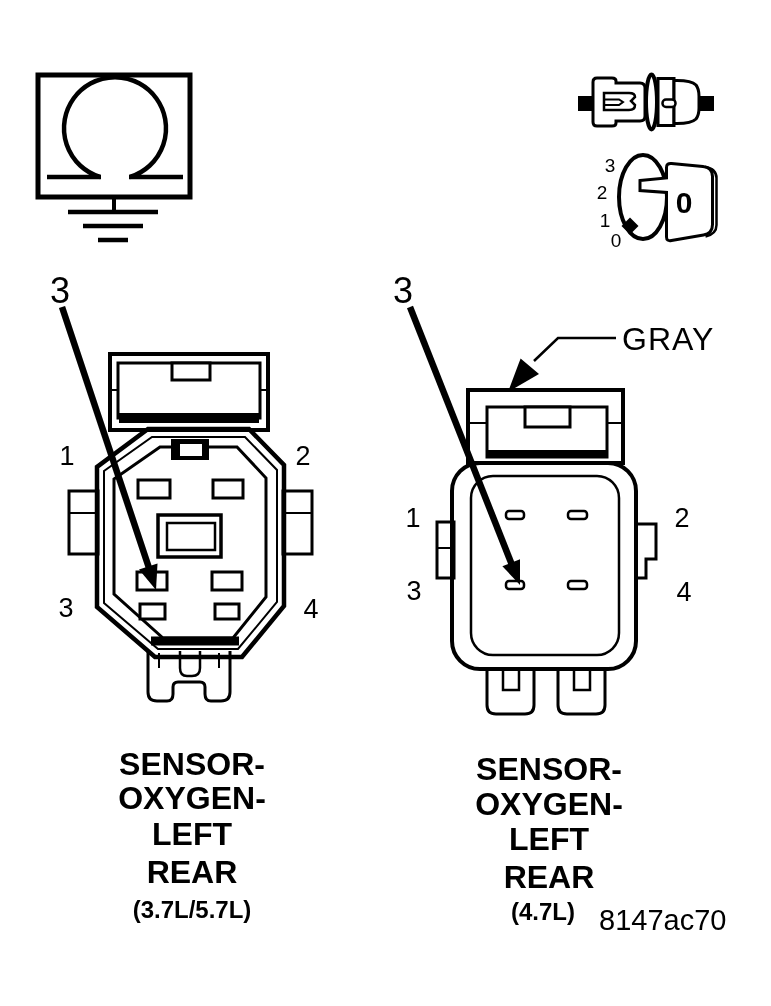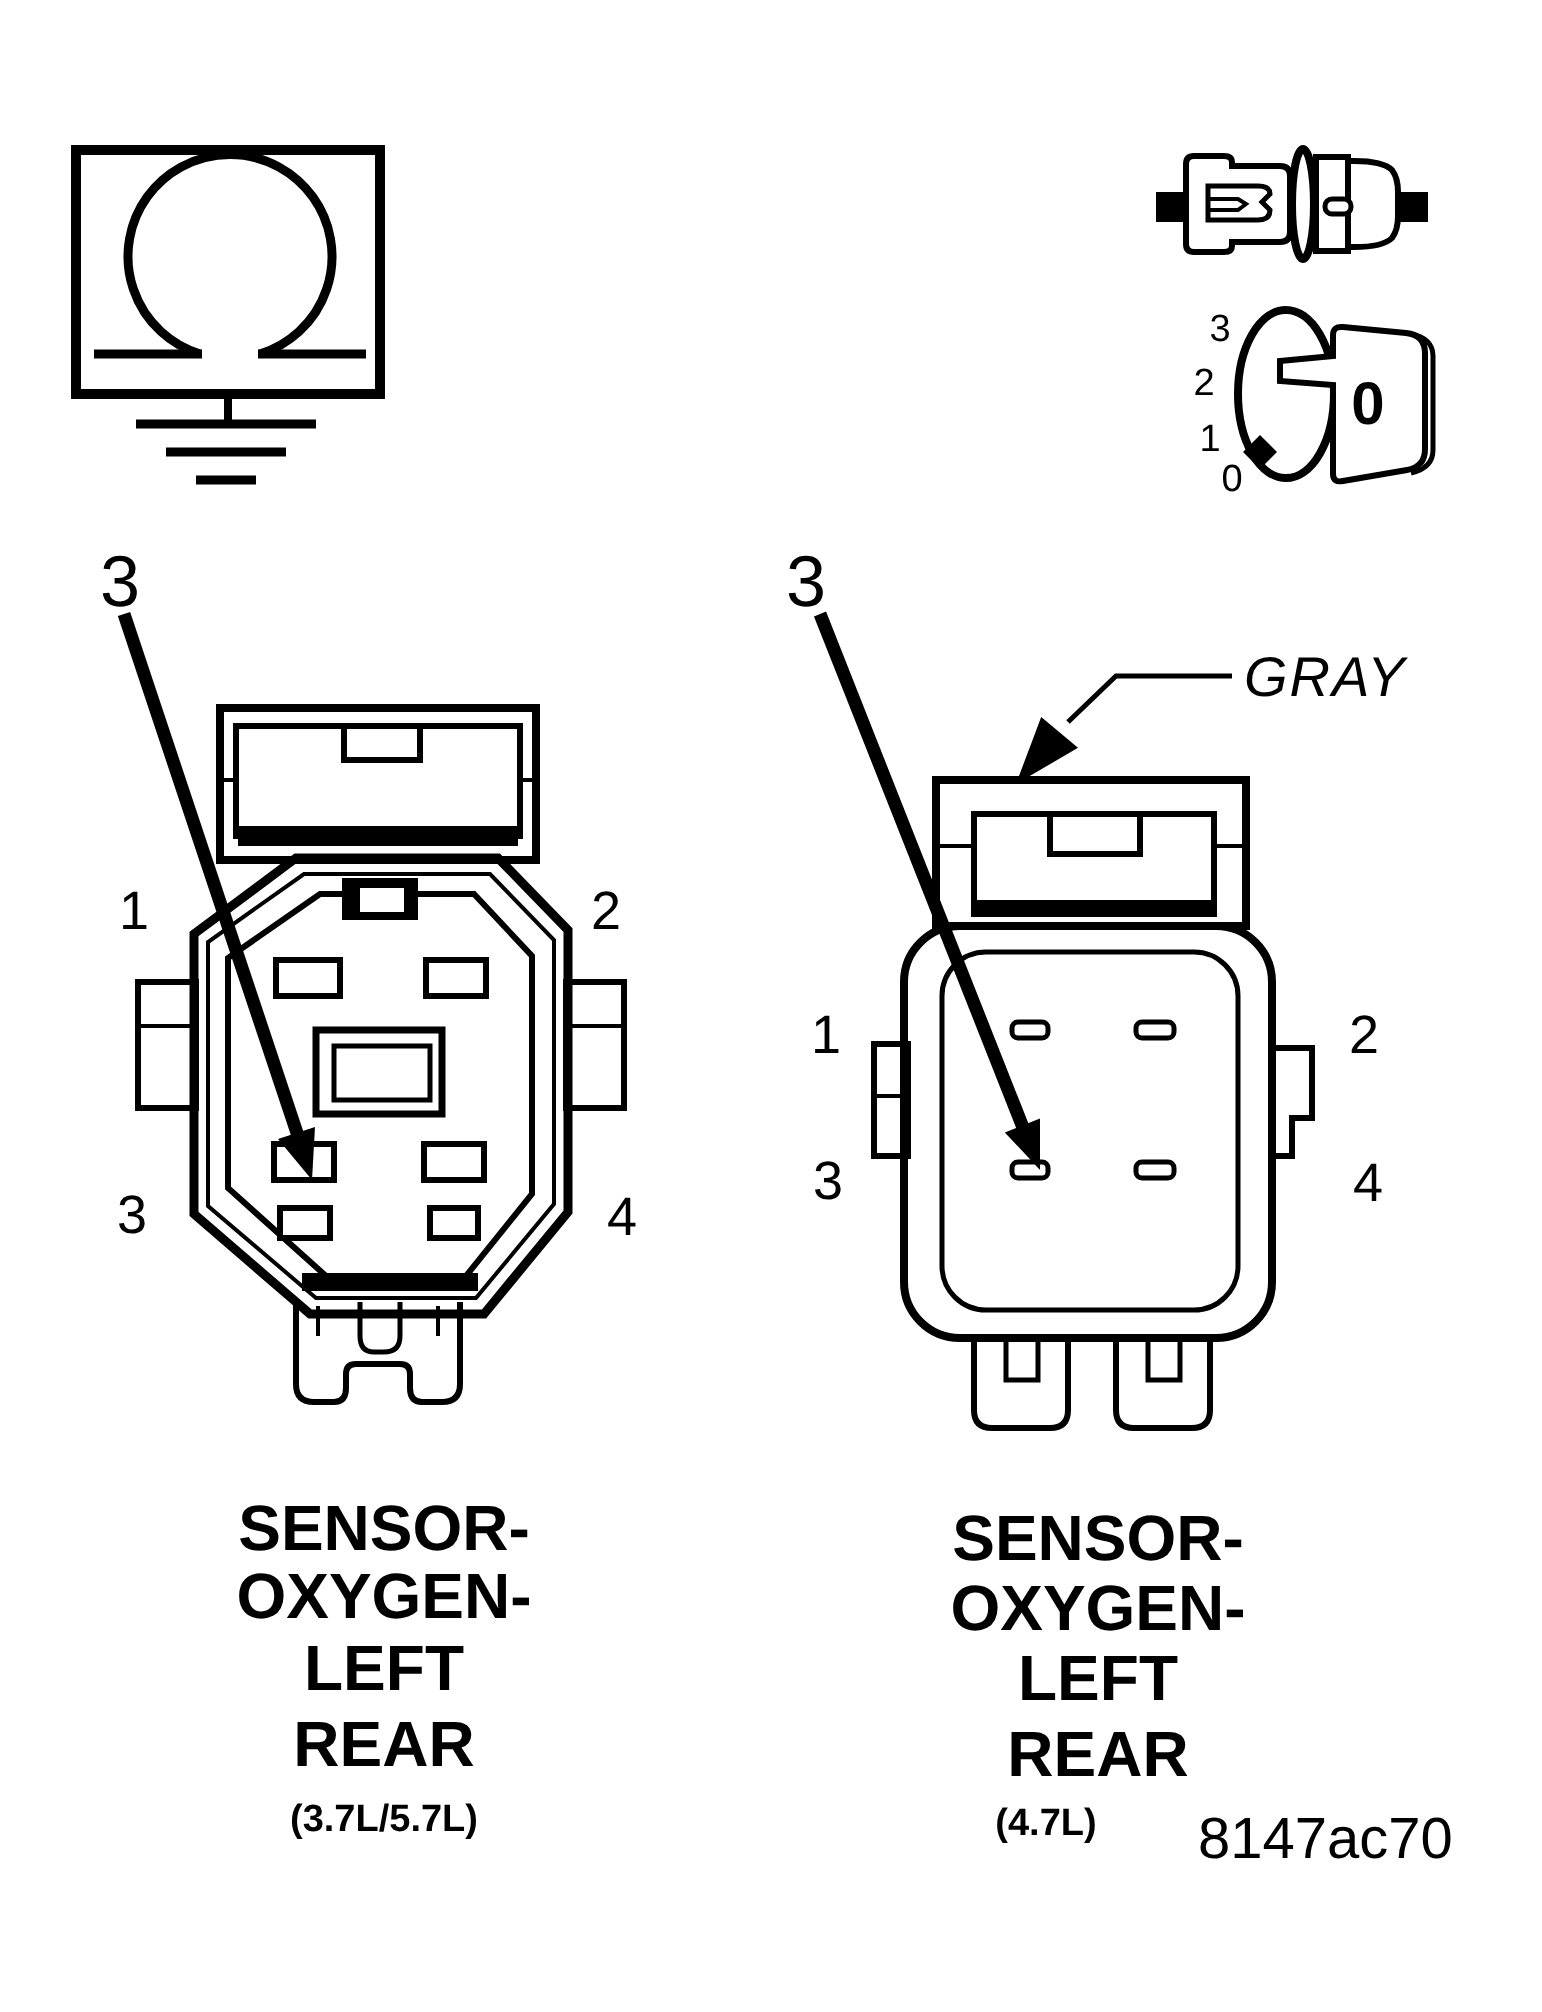--- a/index.html
+++ b/index.html
@@ -4,23 +4,23 @@
 <style>
   html,body{margin:0;padding:0;background:#fff;}
   #stage{position:relative;width:771px;height:1006px;background:#fff;overflow:hidden;
          font-family:"Liberation Sans",sans-serif;color:#000;}
   #art{position:absolute;left:0;top:0;}
   .txt{position:absolute;transform:translate(-50%,-50%);white-space:nowrap;color:#000;line-height:1;}
   .callout{font-size:36px;}
   .pin{font-size:27px;}
   .tick{font-size:19px;}
   .dialval{font-size:30px;font-weight:bold;}
-  .colorlbl{font-size:28px;letter-spacing:1px;transform:translate(0,-50%);font-style:italic;}
+  .colorlbl{font-size:32px;letter-spacing:1px;transform:translate(0,-50%);}
   .cap{font-size:32px;font-weight:bold;}
-  .cap-sm{font-size:19px;font-weight:bold;}
+  .cap-sm{font-size:24px;font-weight:bold;}
   .code{font-size:29px;transform:none;}
 </style>
 </head>
 <body>
 
 <div id="stage">
 
   <svg id="art" width="771" height="1006" viewBox="0 0 771 1006">
 
     <g stroke="#000" fill="none">
@@ -145,17 +145,17 @@
   <div class="txt cap" style="left:192px;top:764px">SENSOR-</div>
   <div class="txt cap" style="left:192px;top:798px">OXYGEN-</div>
   <div class="txt cap" style="left:192px;top:834px">LEFT</div>
   <div class="txt cap" style="left:192px;top:872px">REAR</div>
   <div class="txt cap-sm" style="left:192px;top:910px">(3.7L/5.7L)</div>
 
   <div class="txt cap" style="left:549px;top:769px">SENSOR-</div>
   <div class="txt cap" style="left:549px;top:804px">OXYGEN-</div>
   <div class="txt cap" style="left:549px;top:839px">LEFT</div>
   <div class="txt cap" style="left:549px;top:877px">REAR</div>
-  <div class="txt cap-sm" style="left:523px;top:912px">(4.7L)</div>
+  <div class="txt cap-sm" style="left:543px;top:912px">(4.7L)</div>
 
   <div class="txt code" style="left:599px;top:906px;transform:none">8147ac70</div>
 
 </div>
 
 </body></html>

